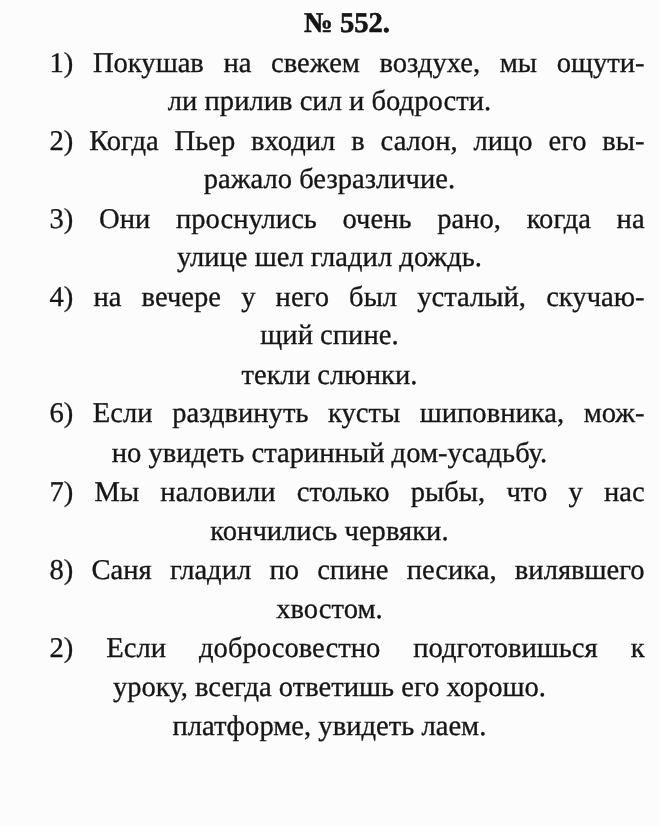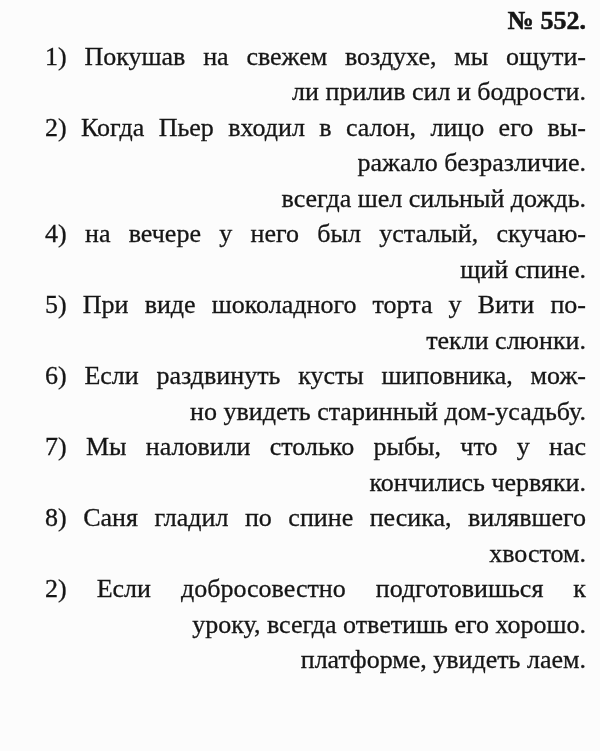--- a/index.html
+++ b/index.html
@@ -19,21 +19,21 @@
     height: 751px;
     padding: 3px 14px 0 13px;
     color: #161616;
     font-size: 26px;
     -webkit-text-stroke: 0.3px #161616;
   }
   .ln {
     line-height: 35.5px;
     height: 35.5px;
     white-space: nowrap;
-    text-align: right;
+    text-align: center;
   }
   .jst {
     white-space: normal;
     text-align: justify;
     text-align-last: justify;
   }
   .ind {
     padding-left: 32px;
   }
   .hdr {
@@ -44,24 +44,24 @@
 </head>
 <body>
 
 <div class="page">
   <div class="ln ind hdr">№ 552.</div>
 
   <div class="ln ind jst">1) Покушав на свежем воздухе, мы ощути-</div>
   <div class="ln">ли прилив сил  и бодрости.</div>
   <div class="ln ind jst">2) Когда Пьер входил в салон, лицо его вы-</div>
   <div class="ln">ражало безразличие.</div>
-  <div class="ln">всегда шел сильный дождь.</div>
+  <div class="ln ind jst">3) Они проснулись очень рано, когда на</div>
+  <div class="ln">улице шел гладил дождь.</div>
   <div class="ln ind jst">4) на вечере у него был усталый, скучаю-</div>
   <div class="ln">щий спине.</div>
-  <div class="ln ind jst">5) При виде шоколадного  торта у Вити по-</div>
   <div class="ln">текли слюнки.</div>
   <div class="ln ind jst">6) Если раздвинуть кусты шиповника, мож-</div>
   <div class="ln">но увидеть старинный дом-усадьбу.</div>
   <div class="ln ind jst">7) Мы наловили столько рыбы, что  у нас</div>
   <div class="ln">кончились червяки.</div>
   <div class="ln ind jst">8) Саня гладил по спине песика, вилявшего</div>
   <div class="ln">хвостом.</div>
   <div class="ln ind jst">2) Если добросовестно подготовишься к</div>
   <div class="ln">уроку, всегда ответишь его хорошо.</div>
   <div class="ln">платформе, увидеть лаем.</div>

